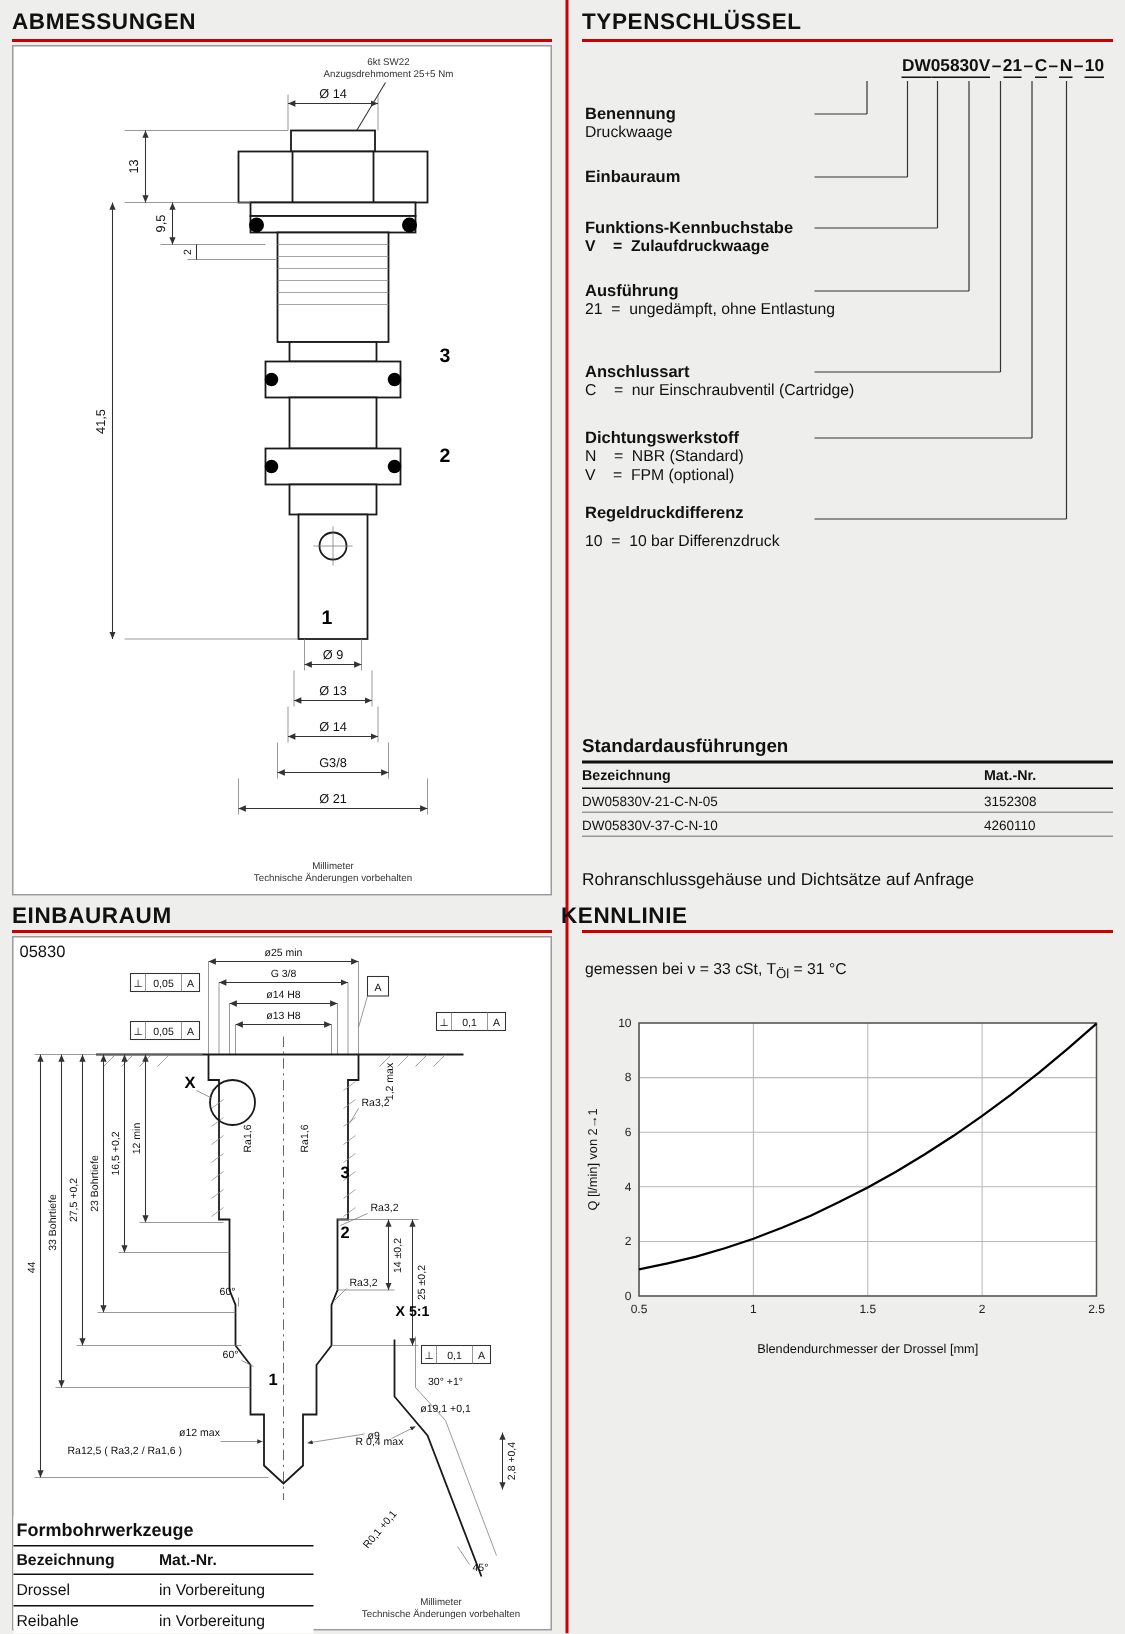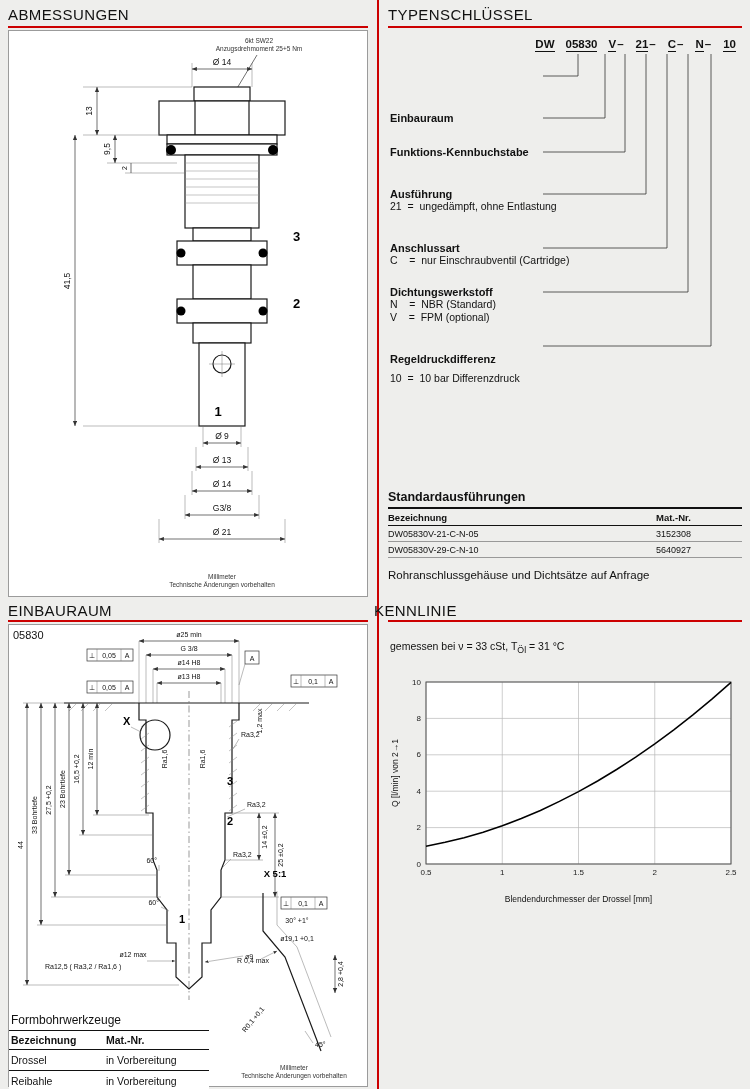--- a/index.html
+++ b/index.html
@@ -2,21 +2,21 @@
 <html style="--accent: #cc0000;"><head>
 <meta charset="utf-8">
 <style>
   *{margin:0;padding:0;box-sizing:border-box}
   html,body{width:750px;height:1089px}
   body{
     position:relative;overflow:hidden;background:#eeeeec;color:#111;
     font-family:"Liberation Sans",sans-serif;font-size:11px;
   }
   svg{font-family:"Liberation Sans",sans-serif}
-  .sec-title{font-size:15px;font-weight:normal;letter-spacing:.4px}
+  .sec-title{font-size:15px;font-weight:bold;letter-spacing:.4px}
   .red-rule{position:absolute;height:2px;background:var(--accent,#cc0000)}
   .panel{position:absolute;background:#fff;border:1px solid #9b9b9b}
   .v-divider{position:absolute;left:377px;top:0;width:2px;height:1089px;background:var(--accent,#cc0000)}
 
   
   .ol{fill:#fff;stroke:#1a1a1a;stroke-width:1.2}
   .oln{fill:none;stroke:#1a1a1a;stroke-width:1.2}
   .dim{stroke:#333;stroke-width:.7;fill:none}
   .ext{stroke:#777;stroke-width:.5;fill:none}
   .thr{stroke:#888;stroke-width:.5}
@@ -26,49 +26,49 @@
   .lbl7{font-size:7px;fill:#111}
   .lbl65{font-size:6.5px;fill:#333}
   .port{font-size:13px;font-weight:bold}
   .port2{font-size:11px;font-weight:bold}
   .bgw{fill:#fff}
   .tbox{fill:#fff;stroke:#333;stroke-width:.7}
 
   
   .ts-section{position:absolute;left:388px;top:0;width:354px;height:482px}
   .ts-code{position:absolute;top:38px;right:6px;font-weight:bold;font-size:11.5px;white-space:nowrap}
-  .code-part{border-bottom:1.3px solid #111;padding-bottom:1px;margin-left:11px}
+  .code-part{border-bottom:1.3px solid #111;padding-bottom:1px;margin-left:0}
   .code-sep{margin:0 1px}
   .ts-entry{position:absolute;left:2px;width:330px}
   .ts-label{font-weight:bold;font-size:11px;background:#eeeeec;display:inline-block;padding-right:4px;position:relative;z-index:2}
   .ts-line{font-size:10.5px;line-height:13px;white-space:pre}
   .ts-line.bold{font-weight:bold}
   .ts-connectors{position:absolute;left:0;top:0;width:354px;height:400px}
   .tsc{stroke:#333;stroke-width:.8}
 
   
   .std-section{position:absolute;left:388px;top:490px;width:354px}
   .std-title{font-size:12.5px;font-weight:bold;border-bottom:2px solid #111;padding-bottom:3px}
   .std-head{display:grid;grid-template-columns:268px 1fr;font-weight:bold;font-size:9.5px;padding:3px 0 2px;border-bottom:1.2px solid #111}
   .std-row{display:grid;grid-template-columns:268px 1fr;font-size:9px;padding:2.5px 0;border-bottom:.8px solid #999}
   .std-note{font-size:8px;padding-top:3px}
-  .std-extra{font-size:11.5px;margin-top:11px}
+  .std-extra{font-size:11.5px;margin-top:23px}
 
   
   .kl-cond{position:absolute;left:390px;top:640px;font-size:10.5px}
   .cpbg{fill:#fff}
   .cg{stroke:#b9b9b9;stroke-width:.7}
   .cb{fill:none;stroke:#555;stroke-width:1}
   .ct{font-size:8px;fill:#222}
   .cc{fill:none;stroke:#000;stroke-width:1.5}
   .cl{font-size:8.5px;fill:#111}
 
   
   .fb-table{position:absolute;left:0;top:386px;width:200px;background:#fff;z-index:3}
-  .fb-title{font-size:12px;font-weight:normal;border-bottom:1.5px solid #111;padding:2px 2px 3px}
+  .fb-title{font-size:12px;font-weight:bold;border-bottom:1.5px solid #111;padding:2px 2px 3px}
   .fb-head{display:grid;grid-template-columns:95px 1fr;font-weight:bold;font-size:10.5px;padding:3px 2px;border-bottom:1.2px solid #111}
   .fb-row{display:grid;grid-template-columns:95px 1fr;font-size:10.5px;padding:4px 2px;border-bottom:1px solid #111}
 </style>
 </head>
 <body>
 
 <div class="v-divider"></div>
 
 <div class="sec-title" style="position:absolute;left:8px;top:6px">ABMESSUNGEN</div>
 <div class="red-rule" style="left:8px;top:26px;width:360px"></div>
@@ -202,58 +202,63 @@
     <line class="tsc" x1="155" y1="292" x2="300" y2="292"></line>
       <line class="tsc" x1="300" y1="292" x2="300" y2="54"></line>
     <line class="tsc" x1="155" y1="346" x2="323" y2="346"></line>
       <line class="tsc" x1="323" y1="346" x2="323" y2="54"></line>
   </svg>
 
   <div class="ts-code">
     <span class="code-part">DW</span><span class="code-part">05830</span><span class="code-part">V</span><span class="code-sep">–</span><span class="code-part">21</span><span class="code-sep">–</span><span class="code-part">C</span><span class="code-sep">–</span><span class="code-part">N</span><span class="code-sep">–</span><span class="code-part">10</span>
   </div>
 
+  <div class="ts-entry" style="top:70px">
+    <div class="ts-label">Benennung</div>
+    <div class="ts-line">Druckwaage</div>
+  </div>
   <div class="ts-entry" style="top:112px">
     <div class="ts-label">Einbauraum</div>
   </div>
   <div class="ts-entry" style="top:146px">
     <div class="ts-label">Funktions-Kennbuchstabe</div>
+    <div class="ts-line bold">V    =  Zulaufdruckwaage</div>
   </div>
   <div class="ts-entry" style="top:188px">
     <div class="ts-label">Ausführung</div>
     <div class="ts-line">21  =  ungedämpft, ohne Entlastung</div>
   </div>
   <div class="ts-entry" style="top:286px">
     <div class="ts-label">Dichtungswerkstoff</div>
     <div class="ts-line">N    =  NBR (Standard)</div>
     <div class="ts-line">V    =  FPM (optional)</div>
   </div>
   <div class="ts-entry" style="top:242px">
     <div class="ts-label">Anschlussart</div>
     <div class="ts-line">C    =  nur Einschraubventil (Cartridge)</div>
   </div>
-  <div class="ts-entry" style="top:353px">
+  <div class="ts-entry" style="top:336px">
     <div class="ts-label">Regeldruckdifferenz</div>
     <div class="ts-line" style="margin-top:7px">10  =  10 bar Differenzdruck</div>
   </div>
 </div>
 
 <div class="std-section">
   <div class="std-title">Standardausführungen</div>
   <div class="std-head">
     <div>Bezeichnung</div>
     <div>Mat.-Nr.</div>
   </div>
   <div class="std-row">
     <div>DW05830V-21-C-N-05</div>
     <div>3152308</div>
   </div>
   <div class="std-row">
-    <div>DW05830V-29-C-N-10</div>
-    <div>5640927</div>
+    <div>DW05830V-37-C-N-10</div>
+    <div>4260110</div>
   </div>
   <div class="std-extra">Rohranschlussgehäuse und Dichtsätze auf Anfrage</div>
 </div>
 
 <div class="sec-title" style="position:absolute;left:8px;top:602px">EINBAURAUM</div>
 <div class="red-rule" style="left:8px;top:620px;width:360px"></div>
 
 <div class="panel" style="left:8px;top:624px;width:360px;height:463px">
   <div style="position:absolute;left:4px;top:4px;font-size:11px;z-index:2">05830</div>
 

